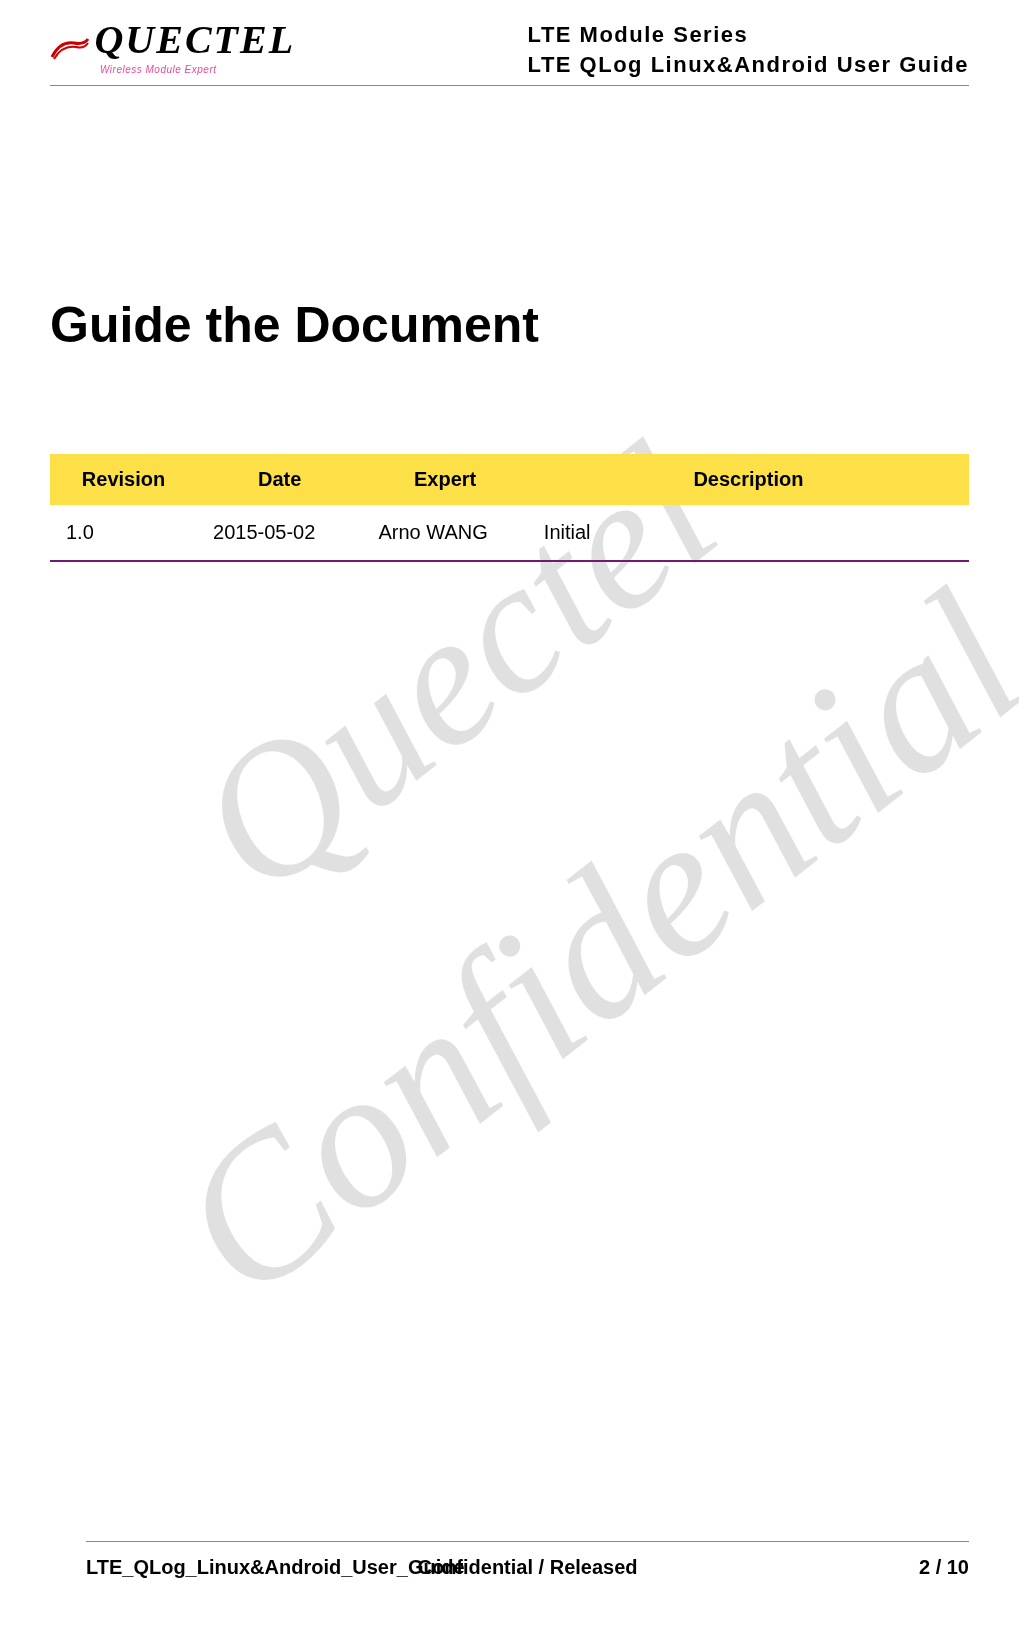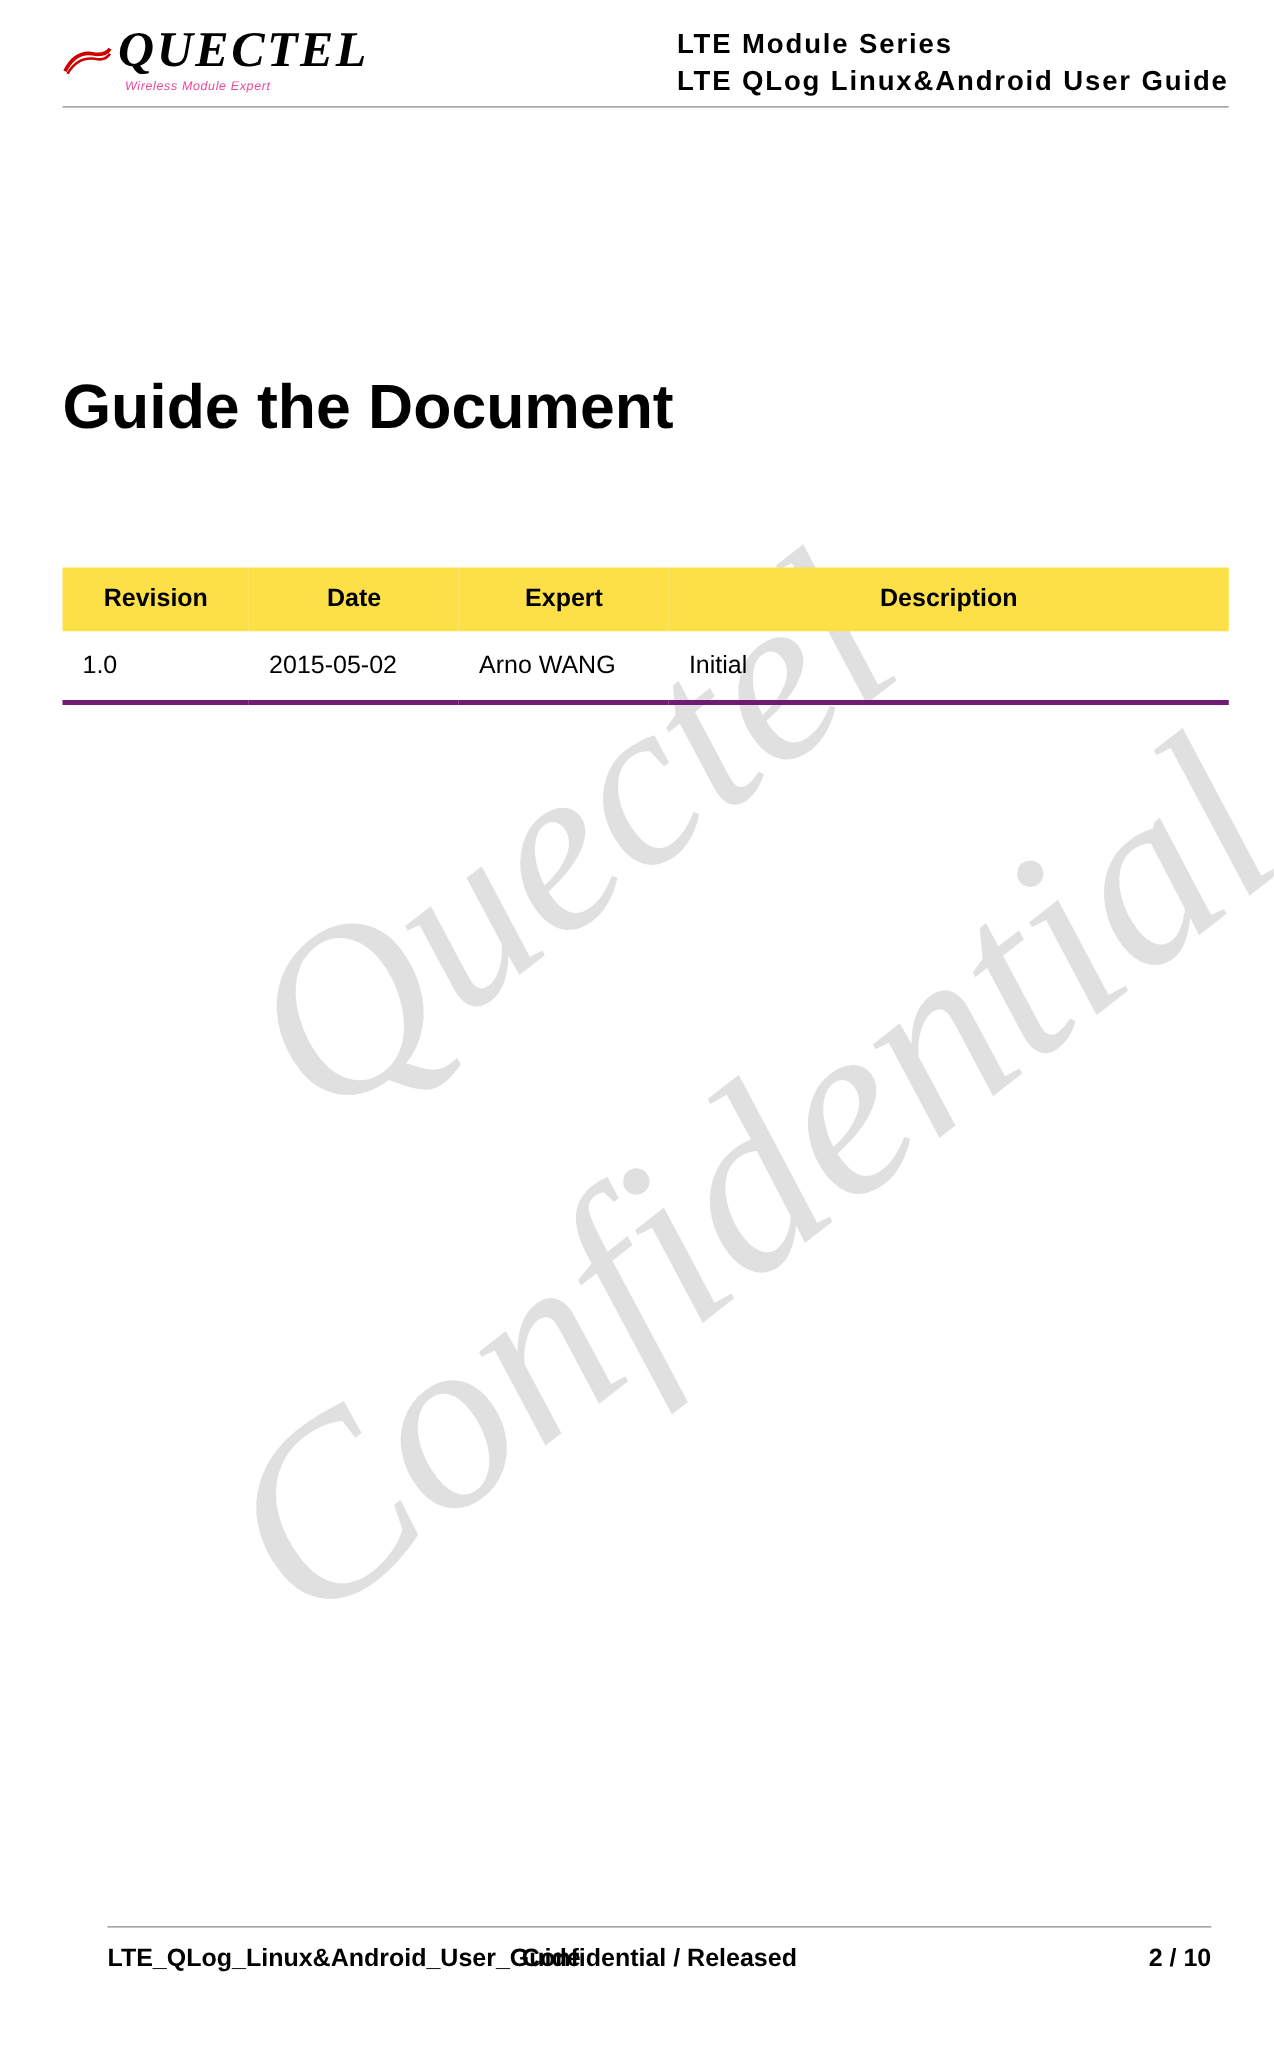--- a/index.html
+++ b/index.html
@@ -5,21 +5,21 @@
     * { margin: 0; padding: 0; box-sizing: border-box; }
     body {
       font-family: Arial, Helvetica, sans-serif;
       background: #fff;
       width: 1019px;
       height: 1639px;
       position: relative;
       color: #000;
     }
     .page {
-      padding: 20px 36px 0 50px;
+      padding: 20px 50px 0 50px;
       height: 100%;
       position: relative;
     }
     .header {
       display: flex;
       justify-content: space-between;
       align-items: flex-start;
       border-bottom: 1.5px solid #888;
       padding-bottom: 6px;
     }
@@ -82,21 +82,21 @@
     }
     table.history thead th {
       background: #fde047;
       text-align: center;
       font-weight: 700;
       padding: 14px 16px;
       margin-top: 28px;
     }
     table.history tbody td {
       padding: 16px 16px;
-      border-bottom: 4px solid #701a75;
+      border-bottom: 2px solid #701a75;
       vertical-align: top;
     }
     .col-revision { width: 16%; }
     .col-date { width: 18%; }
     .col-author { width: 18%; }
     .col-description { width: 48%; }
     .watermarks {
       position: absolute;
       inset: 0;
       pointer-events: none;

